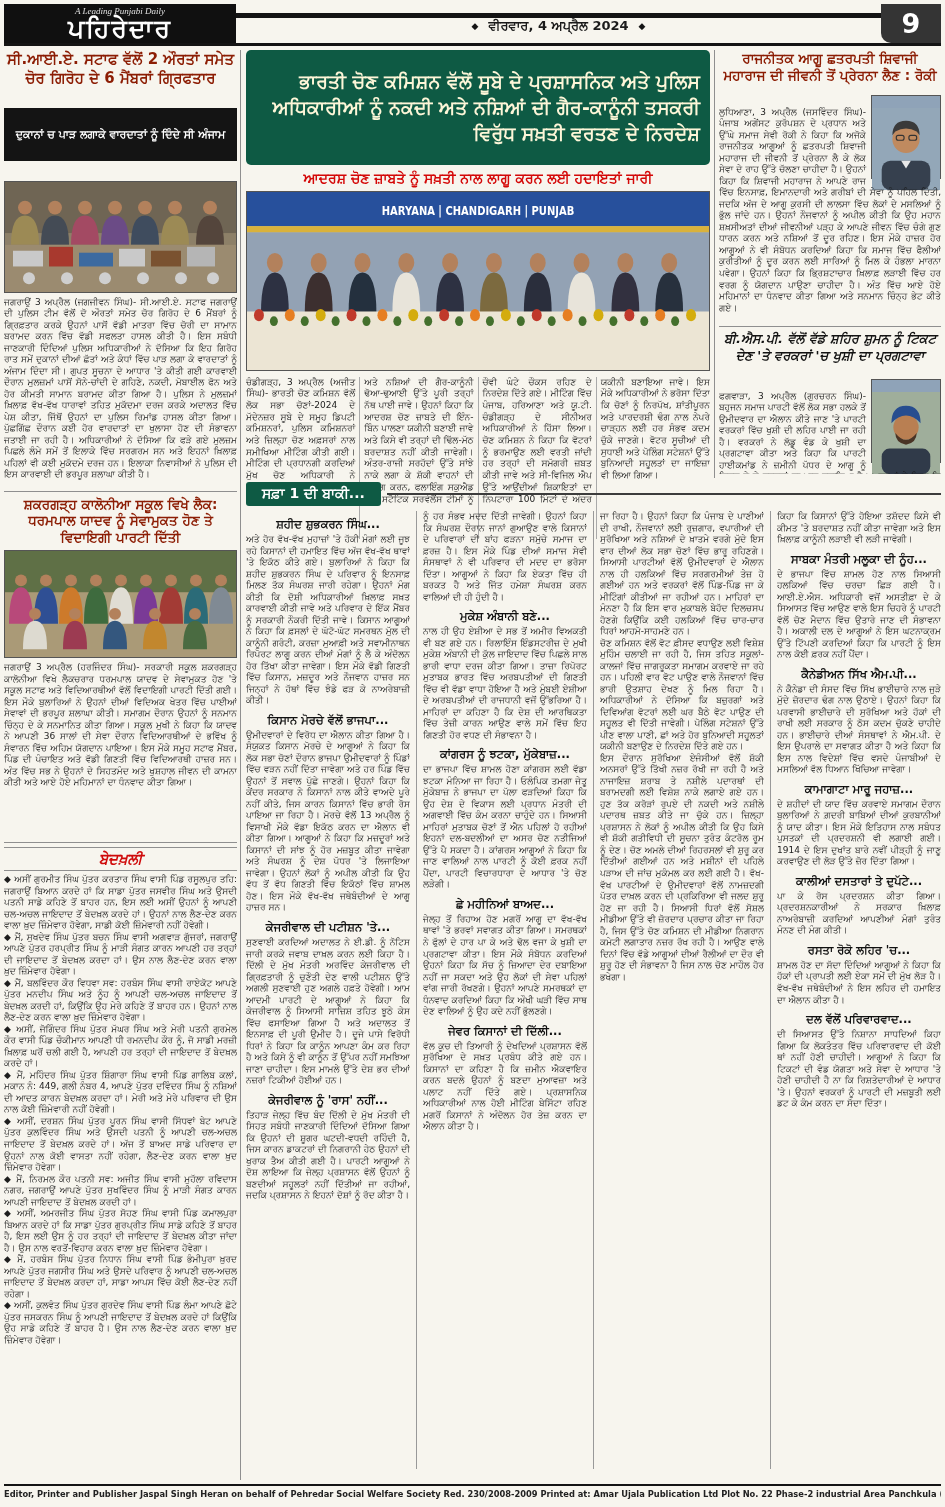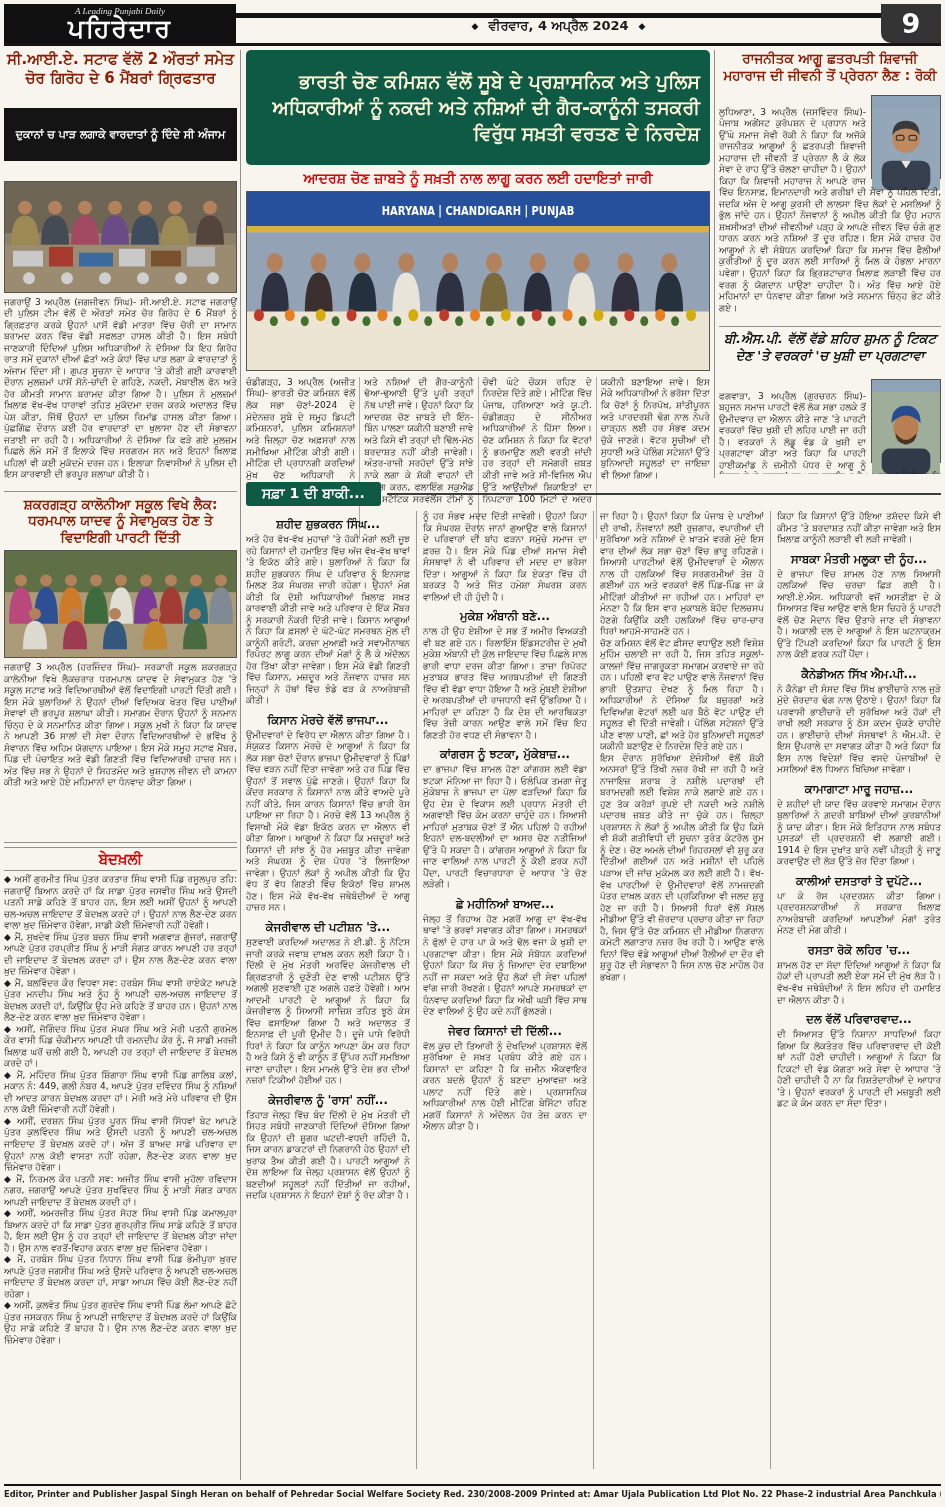--- a/index.html
+++ b/index.html
@@ -24,21 +24,21 @@
 
   
   .leftcol { position:absolute; left:4px; top:50px; width:233px; height:1430px; overflow:hidden; }
   .head-maroon { color:#8c1d04; font-size:15px; font-weight:bold; text-align:center; line-height:1.25; }
   .head-maroon.sm { font-size:13.5px; }
   .black-bar { background:#141414; color:#fff; font-size:11px; font-weight:bold; text-align:center; padding:20px 2px; margin:20px 0; }
   .photo1 { height:112px; margin-bottom:4px; }
   .photo2 { height:108px; margin:4px 0; }
   .body-a1 { height:190px; }
   .body-a2 { height:176px; }
-  .head-red { color:#cf0a0a; font-size:15px; font-weight:bold; text-align:center; border-top:1px solid #8f8f8f; border-bottom:1px solid #8f8f8f; padding:2px 0; margin-bottom:3px; }
+  .head-red { color:#cf0a0a; font-size:15px; font-weight:bold; text-align:center; border-top:1px solid #8f8f8f; border-bottom:1px solid #8f8f8f; padding:2px 0; margin-bottom:3px;font-style:italic; }
   .notices-body { height:668px; }
 
   
   .centercol { position:absolute; left:246px; top:50px; width:464px; }
   .main-head { background:#0e5a44; color:#fdf6d8; font-size:19px; font-weight:bold; text-align:right; line-height:1.38; padding:18px 10px; border-radius:5px; }
   .red-sub { color:#d40808; font-size:14px; font-weight:bold; text-align:center; margin:5px 0 4px; }
   .photo-main { height:180px; }
   .lead-body { margin-top:6px; height:162px; overflow:hidden; column-count:4; column-gap:9px; column-rule:1px solid #aaa; font-size:9px; line-height:1.3; text-align:justify; white-space:pre-line; }
 
   

